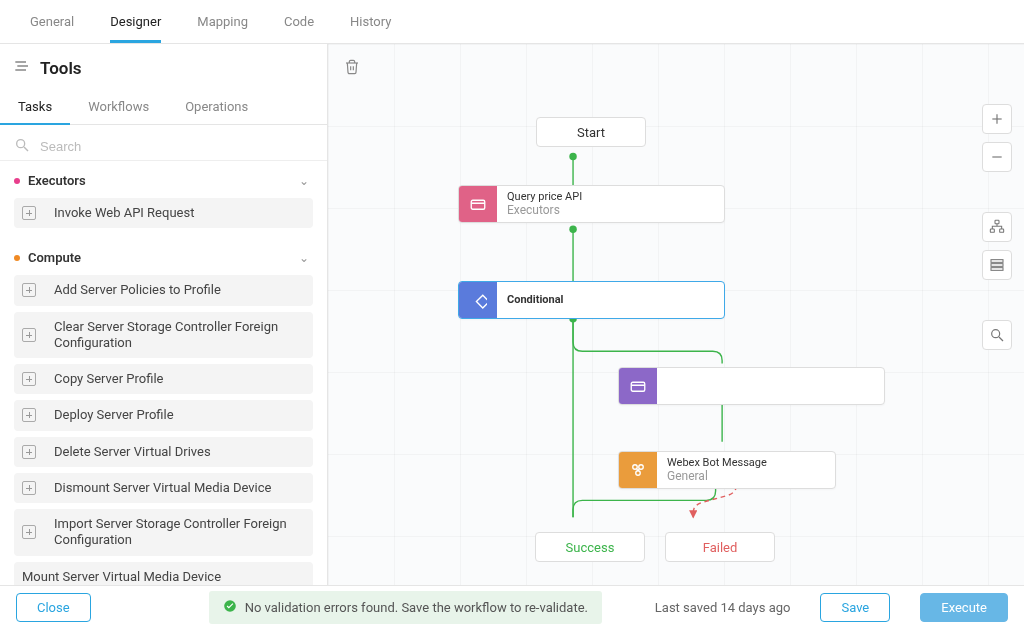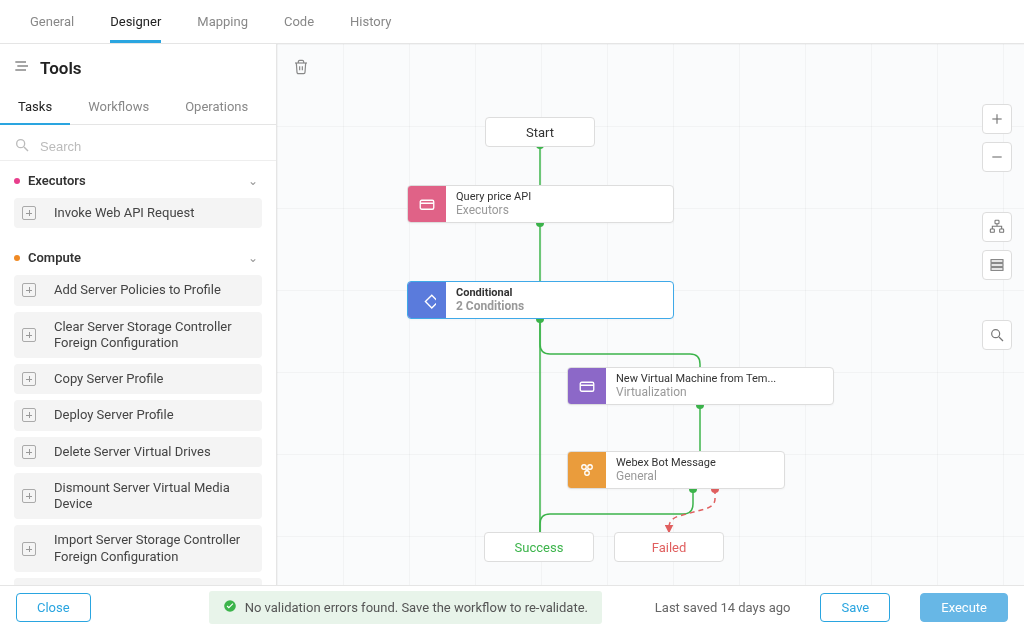--- a/index.html
+++ b/index.html
@@ -4,21 +4,21 @@
 <style>
 * { box-sizing: border-box; margin: 0; padding: 0; }
 body { font-family: -apple-system, BlinkMacSystemFont, "Segoe UI", Roboto, sans-serif; font-size: 13px; color: #333; background: #fff; width: 1024px; height: 629px; overflow: hidden; position: relative; }
 
 .topnav { display: flex; height: 44px; border-bottom: 1px solid #e5e5e5; padding-left: 12px; align-items: stretch; }
 .topnav-item { padding: 0 18px; display: flex; align-items: center; color: #888; cursor: pointer; position: relative; }
 .topnav-item.active { color: #222; }
 .topnav-item.active::after { content:""; position:absolute; bottom:0; left:18px; right:18px; height:3px; background:#2aa5e0; }
 
 .main { display:flex; height: 541px; }
-.sidebar { width: 277px; border-right: 1px solid #e5e5e5; display:flex; flex-direction:column; background:#fff; }
+.sidebar { width: 328px; border-right: 1px solid #e5e5e5; display:flex; flex-direction:column; background:#fff; }
 .sb-header { display:flex; align-items:center; gap:10px; padding: 12px 14px 10px; height:45px;}
 .sb-header .title { font-size:17px; font-weight:600; color:#222; }
 .sb-tabs { display:flex; border-bottom:1px solid #e5e5e5; height:36px; align-items:stretch; }
 .sb-tab { flex:0 0 auto; padding:0 18px; display:flex; align-items:center; color:#888; cursor:pointer; position:relative; }
 .sb-tab.active { color:#222; }
 .sb-tab.active::after { content:""; position:absolute; bottom:-1px; left:0; right:0; height:2px; background:#2aa5e0;}
 .sb-search { display:flex; align-items:center; gap:10px; padding:8px 14px 0px; height:36px; border-bottom:1px solid #eee;}
 .sb-search input { border:none; outline:none; flex:1; font-size:13px; color:#555; background:transparent;}
 .sb-search input::placeholder { color:#bbb; }
 .sb-scroll { flex:1; overflow-y:auto; position:relative; }
@@ -259,33 +259,28 @@
           </div>
         </div>
         <div class="node selected" style="left: 130px; top: 237px; width: 267px; height: 38px; font-weight: bold;">
           <div class="icon blue">
             <svg width="18" height="18" viewBox="0 0 24 24" fill="none" stroke="#fff" stroke-width="1.8">
               <rect x="12" y="3" width="12" height="12" transform="rotate(45 12 12)"></rect>
             </svg>
           </div>
     <div class="body">
             <div class="title">Conditional</div>
-    <div class="sub">2 Conditions</div>
           </div>
         </div>
         <div class="node" style="left: 290px; top: 323px; width: 267px; height: 38px;">
           <div class="icon purple">
             <svg width="18" height="18" viewBox="0 0 24 24" fill="none" stroke="#fff" stroke-width="1.8">
               <rect x="3" y="7" width="18" height="12" rx="2"></rect>
               <line x1="3" y1="11" x2="21" y2="11"></line>
             </svg>
-          </div>
-    <div class="body">
-            <div class="title">New Virtual Machine from Tem...</div>
-    <div class="sub">Virtualization</div>
           </div>
         </div>
         <div class="node" style="left: 290px; top: 407px; width: 218px; height: 38px;">
           <div class="icon orange">
             <svg width="18" height="18" viewBox="0 0 24 24" fill="none" stroke="#fff" stroke-width="1.8">
               <circle cx="8" cy="8" r="3"></circle>
               <circle cx="16" cy="8" r="3"></circle>
               <circle cx="12" cy="16" r="3"></circle>
               <path d="M10 10l2 3M14 10l-2 3"></path>
             </svg>

